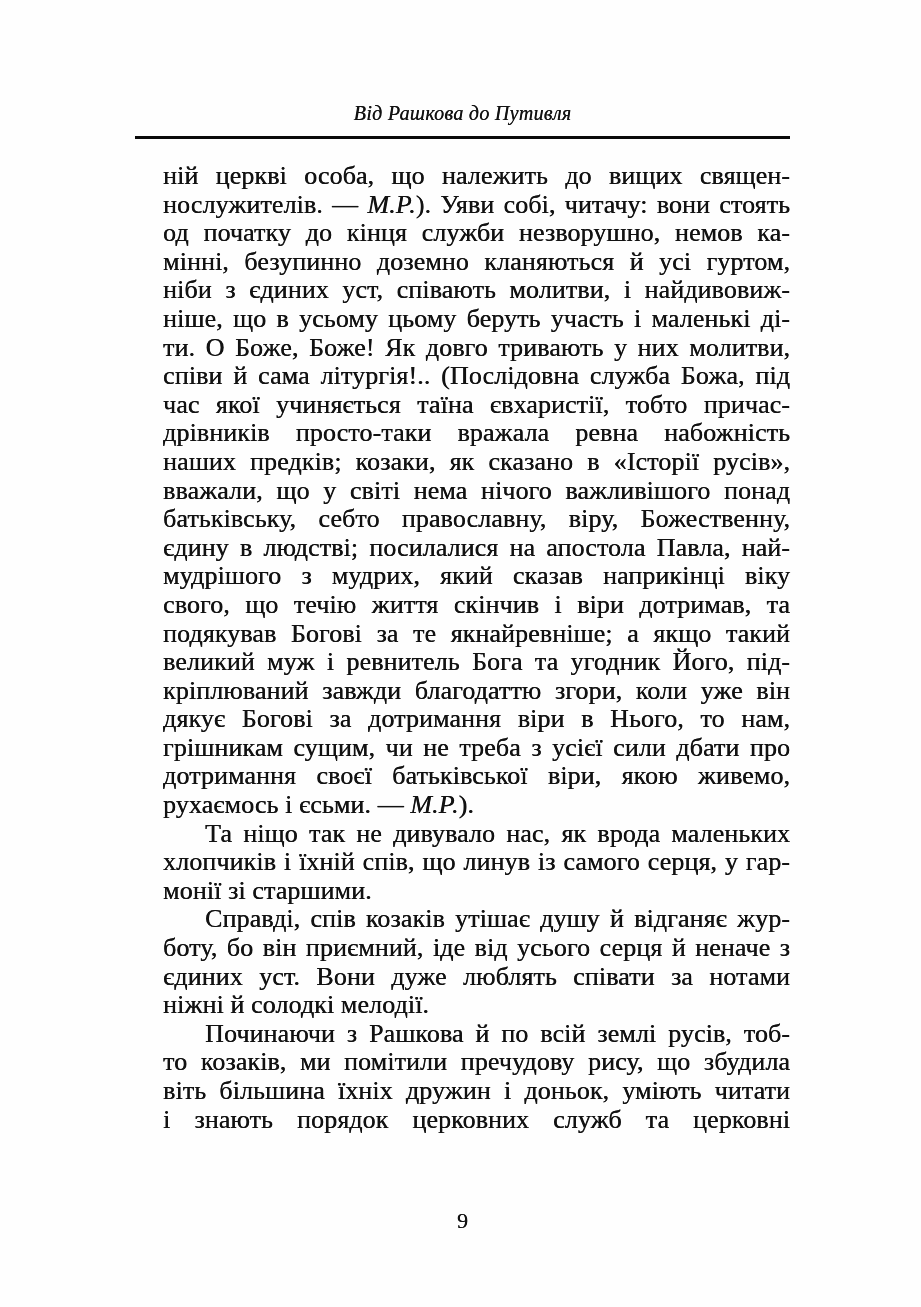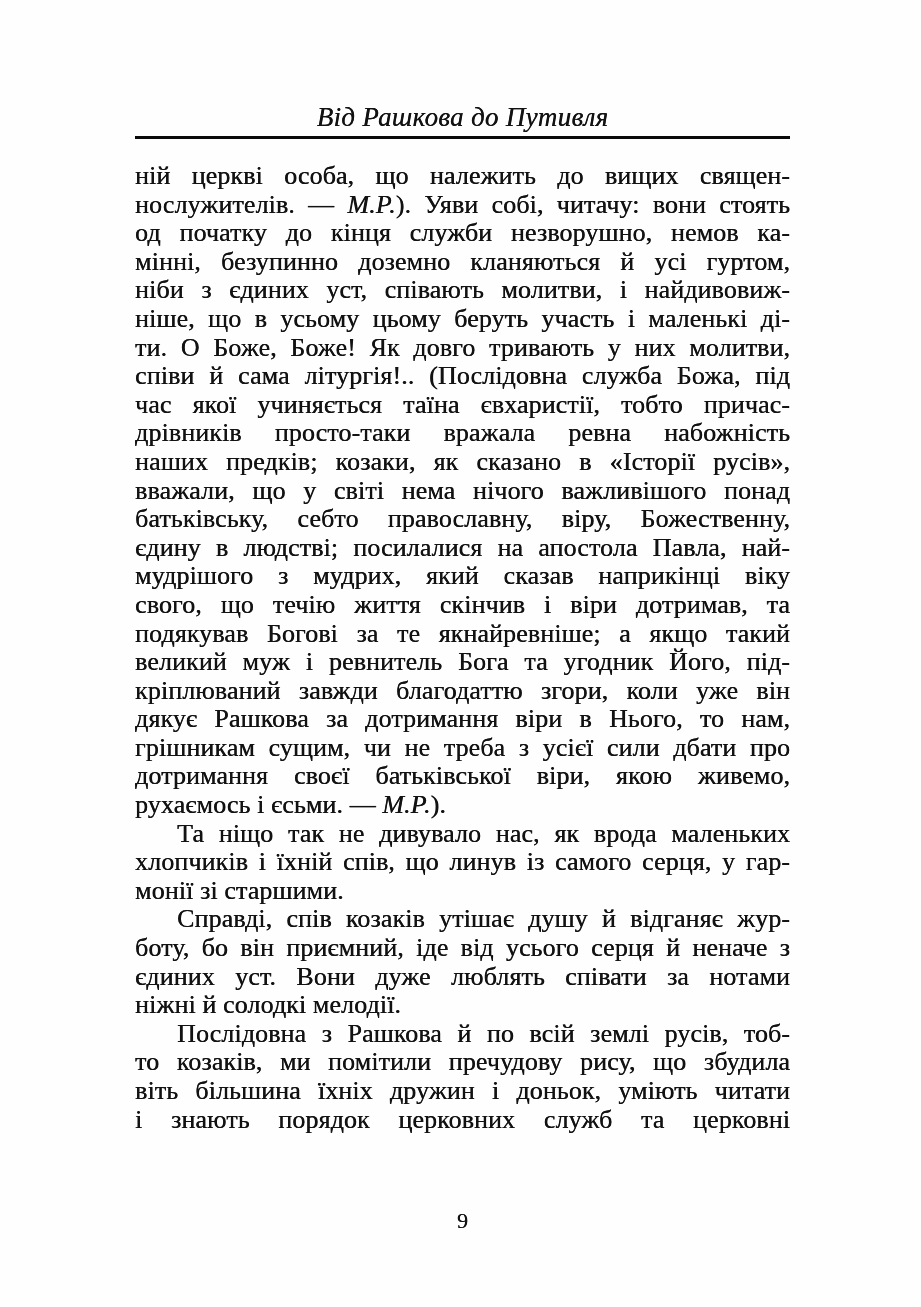--- a/index.html
+++ b/index.html
@@ -23,21 +23,21 @@
     width: 655px;
     height: 100%;
   }
   .running-header {
     position: absolute;
     top: 102px;
     left: 0;
     right: 0;
     text-align: center;
     font-style: italic;
-    font-size: 27px;
+    font-size: 20px;
     letter-spacing: 0.3px;
     text-shadow: 0.3px 0 0 currentColor;
   }
   .header-rule {
     position: absolute;
     top: 136px;
     left: 0;
     right: 0;
     height: 3px;
     background: #0a0a0a;
@@ -50,20 +50,21 @@
     font-size: 26px;
     text-shadow: 0.35px 0 0 currentColor;
     letter-spacing: 0.1px;
   }
   .line {
     line-height: 28.6px;
     height: 28.6px;
     text-align: justify;
     text-align-last: justify;
     white-space: normal;
+    margin-left: 28px;
   }
   .line.endline {
     text-align-last: left;
   }
   .line.indent {
     text-indent: 42px;
   }
   .em {
     font-style: italic;
   }
@@ -97,31 +98,31 @@
         <div class="line">дрівників просто-таки вражала ревна набожність</div>
         <div class="line">наших предків; козаки, як сказано в «Історії русів»,</div>
         <div class="line">вважали, що у світі нема нічого важливішого понад</div>
         <div class="line">батьківську, себто православну, віру, Божественну,</div>
         <div class="line">єдину в людстві; посилалися на апостола Павла, най-</div>
         <div class="line">мудрішого з мудрих, який сказав наприкінці віку</div>
         <div class="line">свого, що течію життя скінчив і віри дотримав, та</div>
         <div class="line">подякував Богові за те якнайревніше; а якщо такий</div>
         <div class="line">великий муж і ревнитель Бога та угодник Його, під-</div>
         <div class="line">кріплюваний завжди благодаттю згори, коли уже він</div>
-        <div class="line">дякує Рашкова за дотримання віри в Нього, то нам,</div>
+        <div class="line">дякує Богові за дотримання віри в Нього, то нам,</div>
         <div class="line">грішникам сущим, чи не треба з усієї сили дбати про</div>
         <div class="line">дотримання своєї батьківської віри, якою живемо,</div>
         <div class="line endline"><span>рухаємось і єсьми. — </span><span class="em">М.Р.</span><span>).</span></div>
         <div class="line indent">Та ніщо так не дивувало нас, як врода маленьких</div>
         <div class="line">хлопчиків і їхній спів, що линув із самого серця, у гар-</div>
         <div class="line endline">монії зі старшими.</div>
         <div class="line indent">Справді, спів козаків утішає душу й відганяє жур-</div>
         <div class="line">боту, бо він приємний, іде від усього серця й неначе з</div>
         <div class="line">єдиних уст. Вони дуже люблять співати за нотами</div>
         <div class="line endline">ніжні й солодкі мелодії.</div>
-        <div class="line indent">Послідовна з Рашкова й по всій землі русів, тоб-</div>
+        <div class="line indent">Починаючи з Рашкова й по всій землі русів, тоб-</div>
         <div class="line">то козаків, ми помітили пречудову рису, що збудила</div>
         <div class="line">віть більшина їхніх дружин і доньок, уміють читати</div>
         <div class="line">і знають порядок церковних служб та церковні</div>
       </div>
     <div class="page-number">9</div>
   </div>
 </div>
 
 </body></html>

